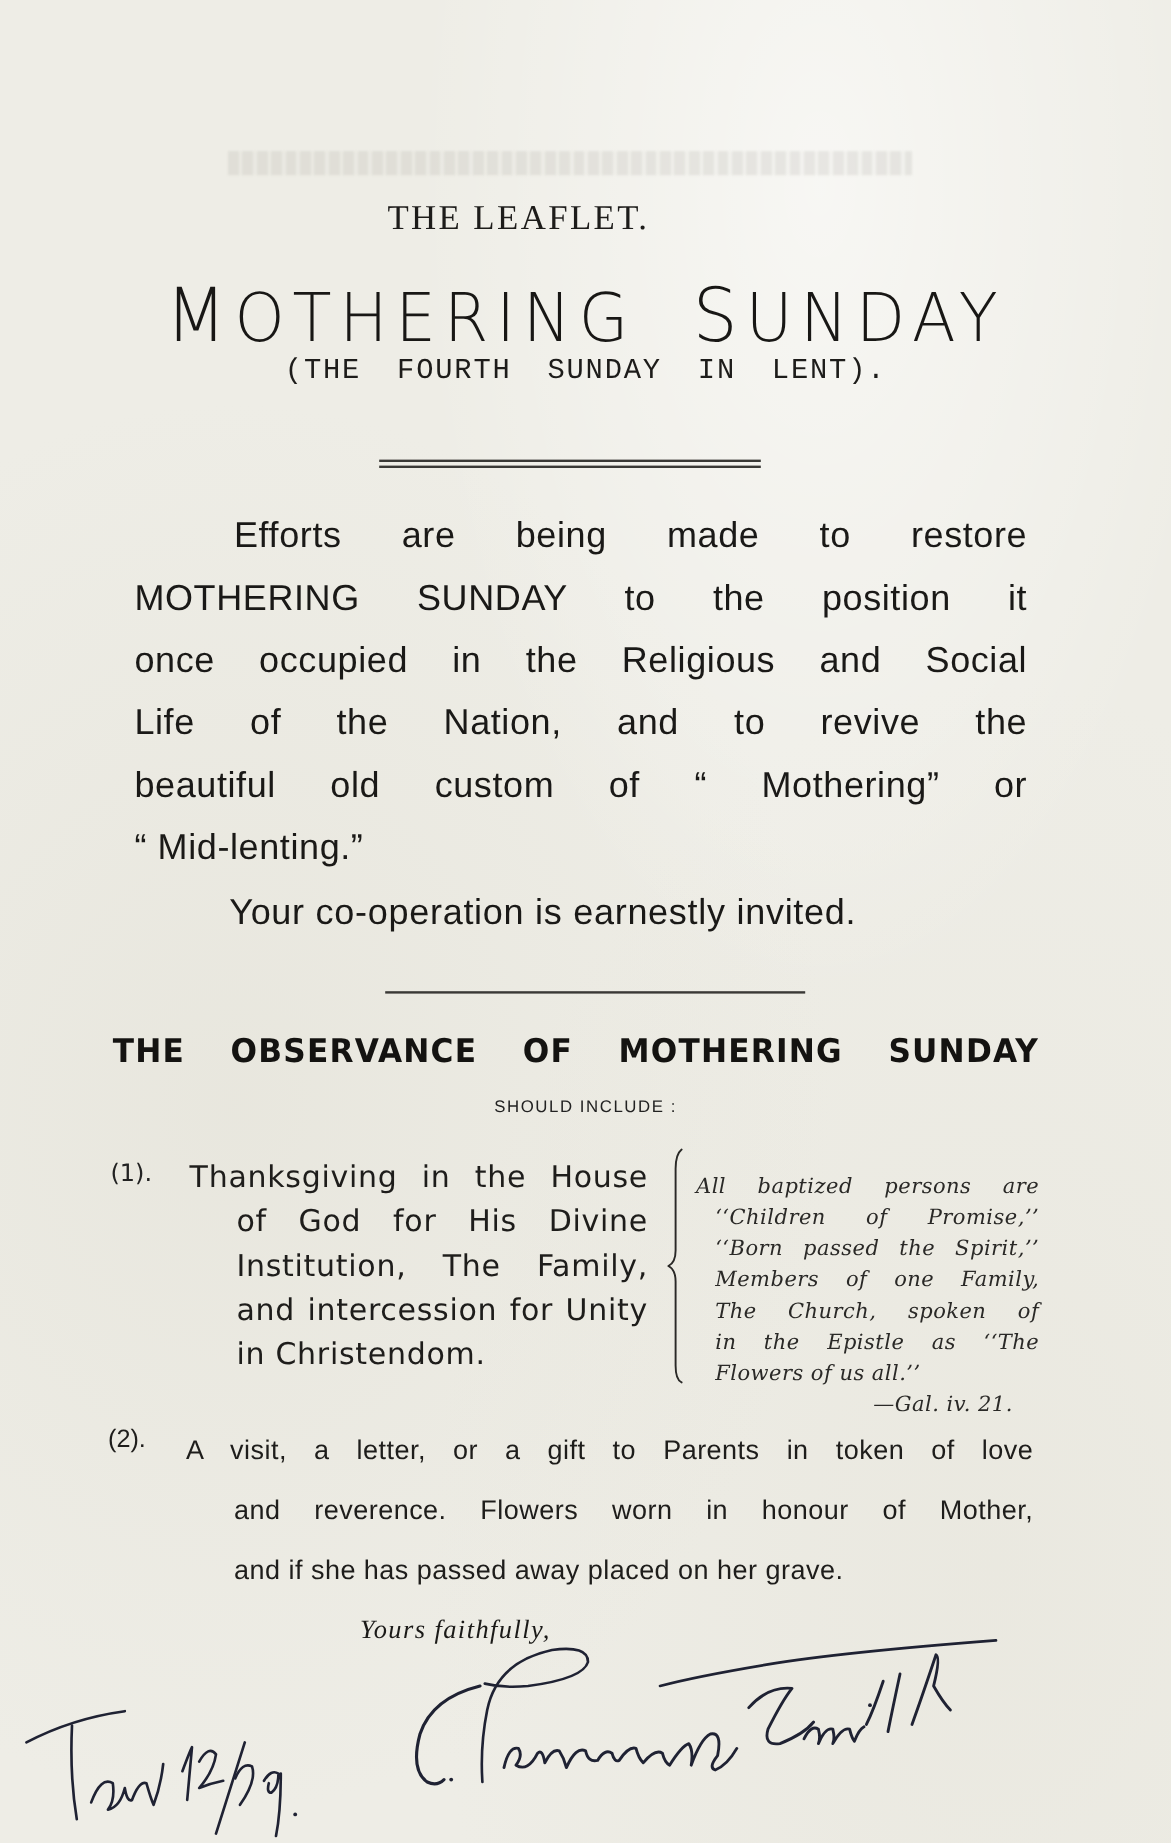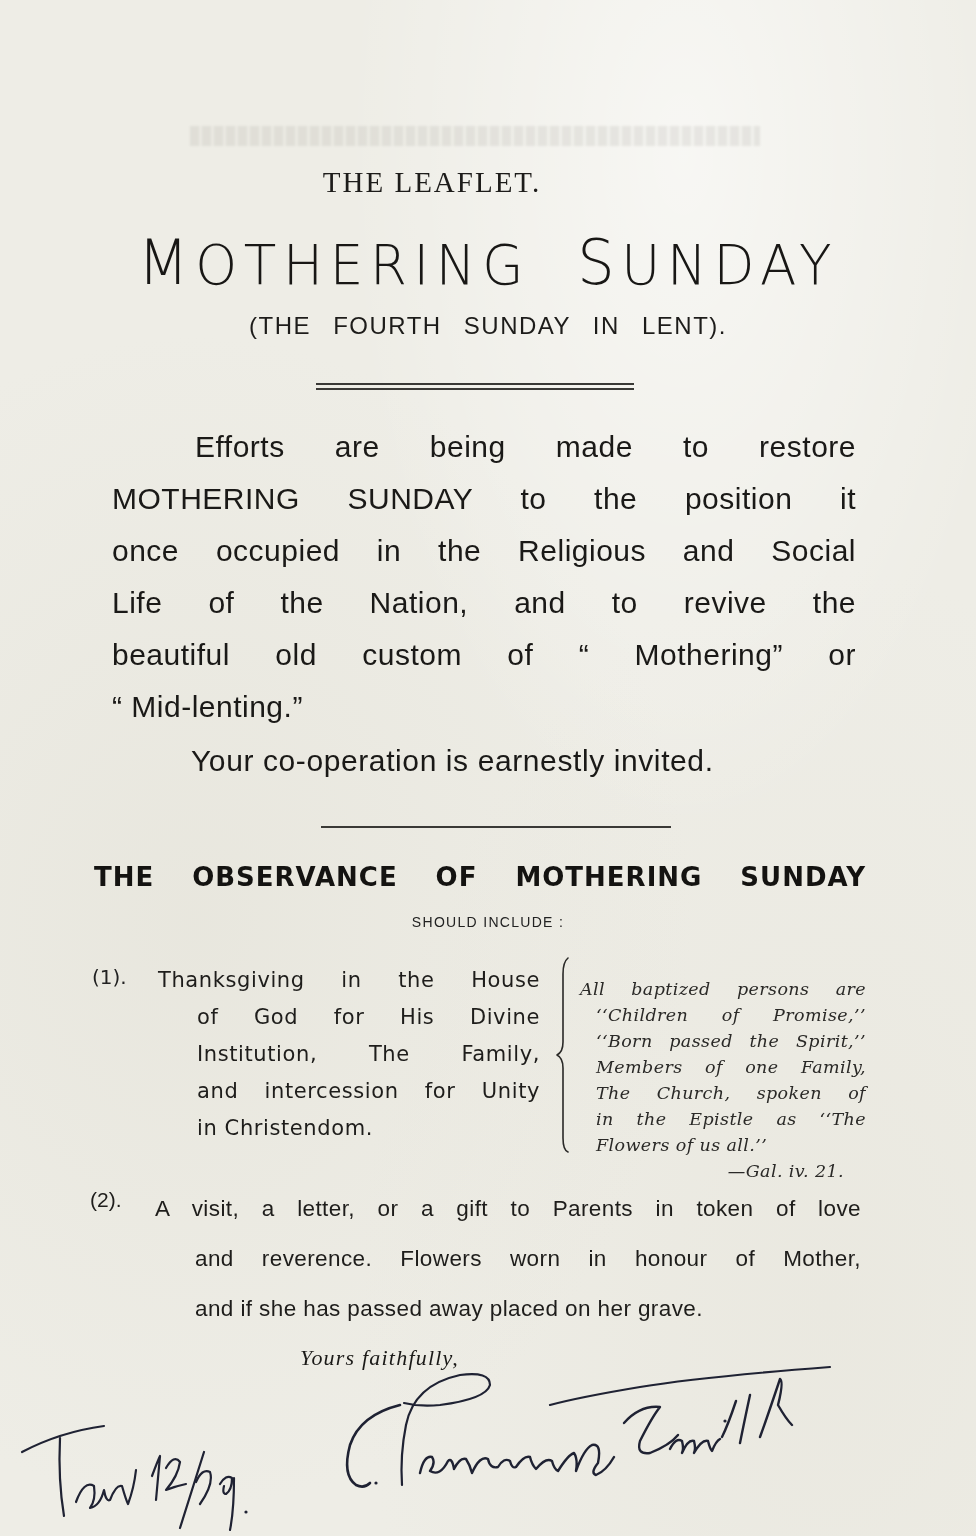--- a/index.html
+++ b/index.html
@@ -41,23 +41,23 @@
       text-align: center;
       font-family: "DejaVu Sans", sans-serif;
       font-weight: 300;
       font-size: 56px;
       letter-spacing: 7px;
       color: #181715;
       transform: scaleX(0.95);
     }
     .main-title .big { font-size: 62px; }
     .subtitle {
-      left: 0; width: 976px; top: 312px;
+      left: 0; width: 976px; top: 296px;
       text-align: center;
-      font-family: Liberation Sans, sans-serif;
+      font-family: Liberation Mono, monospace;
       font-weight: 300;
       font-size: 24px;
       word-spacing: 14px;
       letter-spacing: 1.5px;
       color: #1d1c1a;
     }
     .double-rule {
       left: 316px; top: 383px; width: 318px; height: 3px;
       border-top: 2px solid #3a3936;
       border-bottom: 2px solid #3a3936;
@@ -115,21 +115,21 @@
 
     .item1-num {
       left: 92px; top: 965px;
       font-family: "DejaVu Sans", sans-serif;
       font-size: 20px;
       color: #222;
     }
     .item1-text {
       left: 158px; top: 962px; width: 382px;
       font-family: "DejaVu Sans", sans-serif;
-      font-size: 21px;
+      font-size: 25px;
       line-height: 37px;
       color: #1e1d1b;
       white-space: normal;
       letter-spacing: 0.6px;
     }
     .item1-text .line {
       display: block;
       text-align: justify;
       text-align-last: justify;
     }

